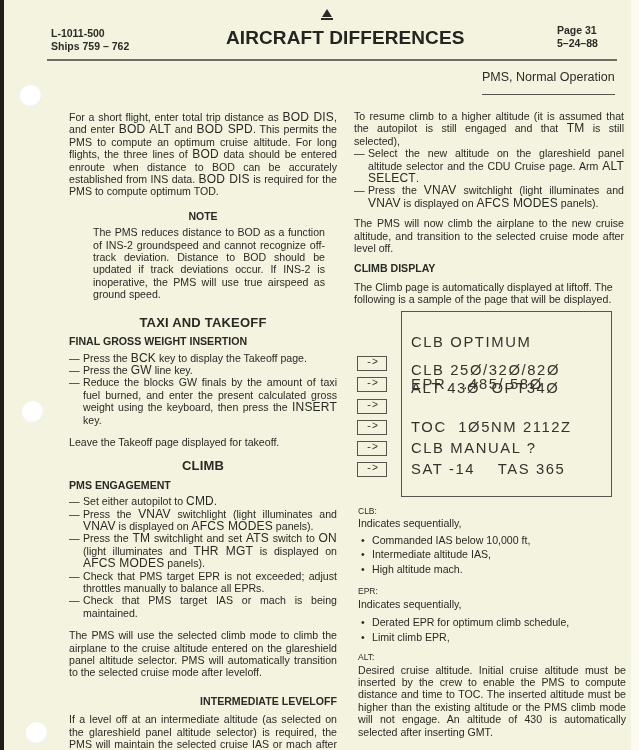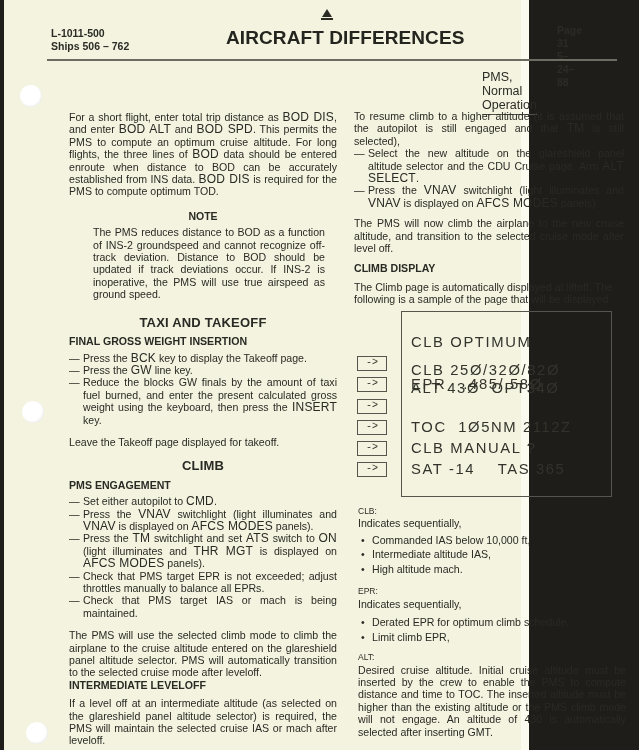--- a/index.html
+++ b/index.html
@@ -6,21 +6,21 @@
     html, body { width: 639px; height: 750px; overflow: hidden; }
     body {
       background: #1e1d1a;
       position: relative;
       font-family: "Liberation Sans", sans-serif;
       color: #2a2a24;
     }
     .page {
       position: absolute;
       left: 4px; top: 0;
-      width: 525px; height: 750px;
+      width: 635px; height: 750px;
       background: #f3f3e0;
     }
     .page-right-strip {
       position: absolute;
       right: 0; top: 0;
       width: 8px; height: 750px;
       background: #fbfbf0;
     }
     .punch-hole {
       position: absolute;
@@ -46,21 +46,21 @@
       position: absolute; left: 553px; top: 24px;
       font-size: 10.5px; font-weight: bold; line-height: 13px; color: #2c2c26;
     }
     .hdr-rule {
       position: absolute; left: 43px; top: 59px;
       width: 570px; height: 2px; background: #6c6c62;
     }
     .section-tag {
       position: absolute; left: 478px; top: 70px;
       font-size: 12.5px; color: #2c2c26;
-      padding-bottom: 2px; border-bottom: 1.5px solid #55554d;
+      padding-bottom: 10px; border-bottom: 1.5px solid #55554d;
     }
     .col {
       position: absolute;
       font-size: 10.6px; line-height: 12.4px; color: #2a2a24;
     }
     .col-left { left: 65px; width: 268px; top: 110px; }
     .col-right { left: 350px; width: 270px; top: 110px; }
     p.just { text-align: justify; }
     .sc { font-size: 12px; letter-spacing: 0.2px; }
     .note-head { text-align: center; font-weight: bold; font-size: 10.5px; margin-top: 12px; }
@@ -104,21 +104,21 @@
   <div class="punch-hole" style="left:16px; top:85px;"></div>
   <div class="punch-hole" style="left:18px; top:401px;"></div>
   <div class="punch-hole" style="left:22px; top:722px;"></div>
 
   <svg class="logo" viewBox="0 0 14 12">
     <polygon points="7,0 12,8 2,8" fill="#2a2a24"></polygon>
     <rect x="1" y="9" width="12" height="2" fill="#2a2a24"></rect>
   </svg>
   <div class="hdr-left">
     <div>L-1011-500</div>
-    <div>Ships 506 – 762</div>
+    <div>Ships 759 – 762</div>
   </div>
   <div class="hdr-title">AIRCRAFT DIFFERENCES</div>
   <div class="hdr-right">
     <div>Page 31</div>
     <div>5–24–88</div>
   </div>
   <div class="hdr-rule"></div>
   <div class="section-tag">PMS, Normal Operation</div>
 
   <div class="col col-left">
@@ -139,21 +139,21 @@
     <div class="h2" style="margin-top:12px;">CLIMB</div>
     <div class="h3">PMS ENGAGEMENT</div>
     <ul class="dash-list">
       <li><span class="dash">—</span><span>Set either autopilot to </span><span class="sc">CMD</span><span>.</span></li>
       <li><span class="dash">—</span><span>Press the </span><span class="sc">VNAV</span><span> switchlight (light illuminates and </span><span class="sc">VNAV</span><span> is displayed on </span><span class="sc">AFCS MODES</span><span> panels).</span></li>
       <li><span class="dash">—</span><span>Press the </span><span class="sc">TM</span><span> switchlight and set </span><span class="sc">ATS</span><span> switch to </span><span class="sc">ON</span><span> (light illuminates and </span><span class="sc">THR MGT</span><span> is displayed on </span><span class="sc">AFCS MODES</span><span> panels).</span></li>
       <li><span class="dash">—</span><span>Check that PMS target EPR is not exceeded; adjust throttles manually to balance all EPRs.</span></li>
       <li><span class="dash">—</span><span>Check that PMS target IAS or mach is being maintained.</span></li>
     </ul>
     <p class="just" style="margin-top:10px;">The PMS will use the selected climb mode to climb the airplane to the cruise altitude entered on the glareshield panel altitude selector. PMS will automatically transition to the selected cruise mode after leveloff.</p>
-    <div class="h3" style="margin-top:0;">INTERMEDIATE LEVELOFF</div>
+    <div class="h3" style="margin-top:16px;text-align:right;">INTERMEDIATE LEVELOFF</div>
     <p class="just" style="margin-top:6px;">If a level off at an intermediate altitude (as selected on the glareshield panel altitude selector) is required, the PMS will maintain the selected cruise IAS or mach after leveloff.</p>
   </div>
 
   <div class="col col-right">
     <p class="just"><span>To resume climb to a higher altitude (it is assumed that the autopilot is still engaged and that </span><span class="sc">TM</span><span> is still selected),</span></p>
     <ul class="dash-list" style="margin-top:0;">
       <li><span class="dash">—</span><span>Select the new altitude on the glareshield panel altitude selector and the CDU Cruise page. Arm </span><span class="sc">ALT SELECT</span><span>.</span></li>
       <li><span class="dash">—</span><span>Press the </span><span class="sc">VNAV</span><span> switchlight (light illuminates and </span><span class="sc">VNAV</span><span> is displayed on </span><span class="sc">AFCS MODES</span><span> panels).</span></li>
     </ul>
     <p class="just" style="margin-top:8px;">The PMS will now climb the airplane to the new cruise altitude, and transition to the selected cruise mode after level off.</p>

